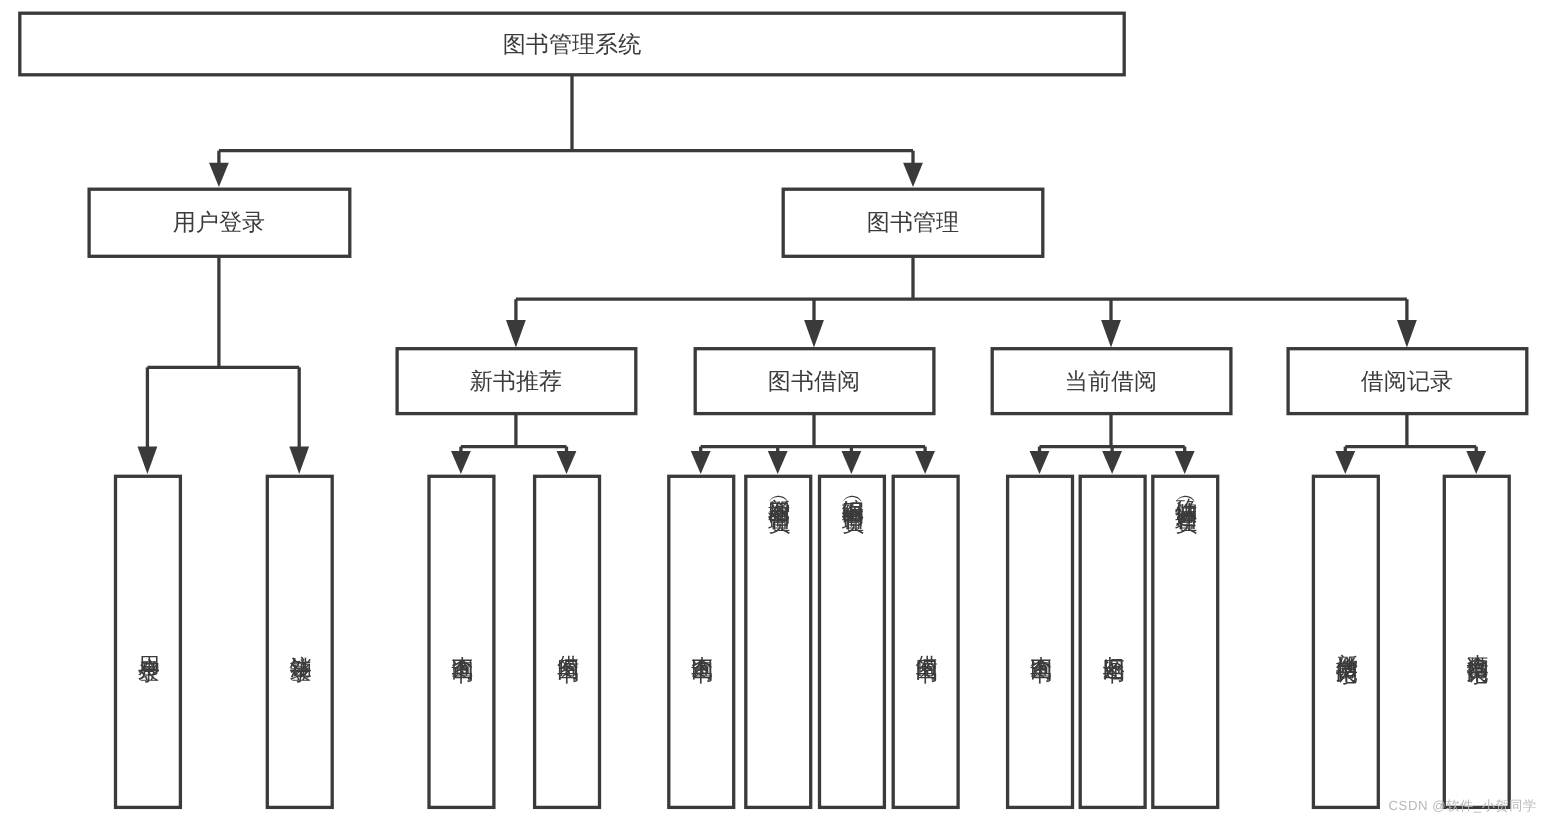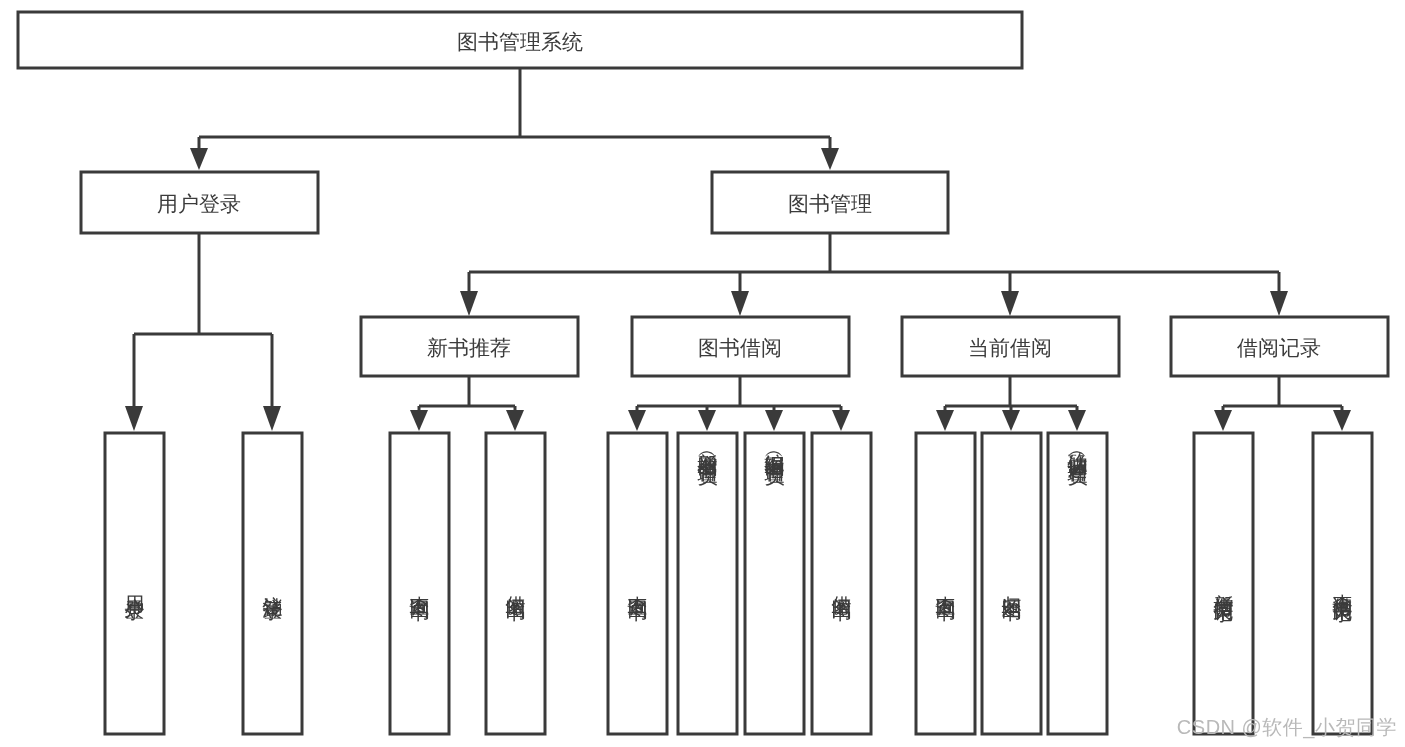--- a/index.html
+++ b/index.html
@@ -49,21 +49,21 @@
     font-family: "Liberation Sans", "DejaVu Sans", sans-serif;
     font-size: 21px;
     text-anchor: middle;
     dominant-baseline: central;
   }
   .watermark {
     position: absolute;
     right: 8px;
     bottom: 6px;
     font-family: "Liberation Sans", "DejaVu Sans", sans-serif;
-    font-size: 20px;
+    font-size: 12px;
     color: #b9b9b9;
     white-space: nowrap;
     letter-spacing: 0.5px;
   }
 </style>
 </head>
 <body>
 
 <div id="diagram-root">
 

